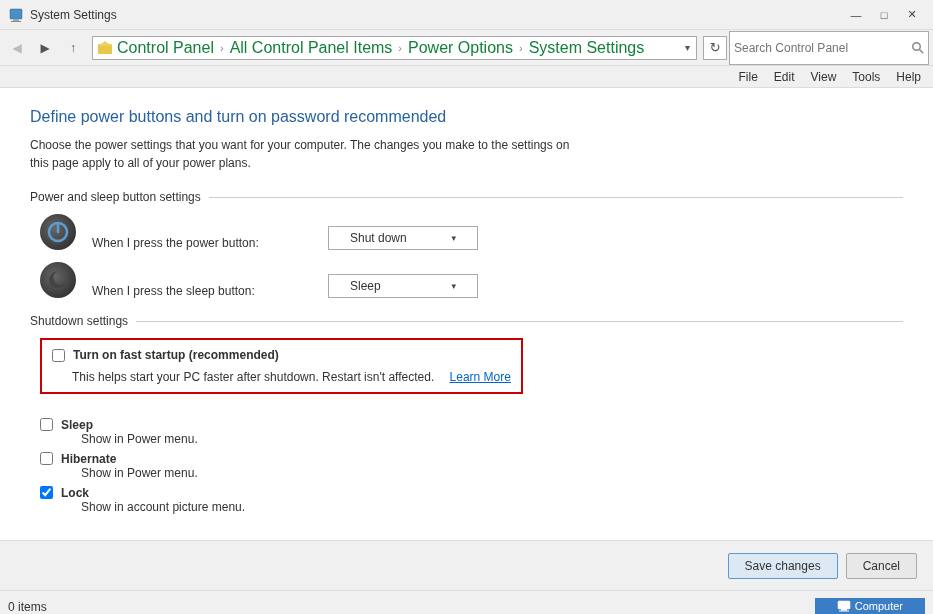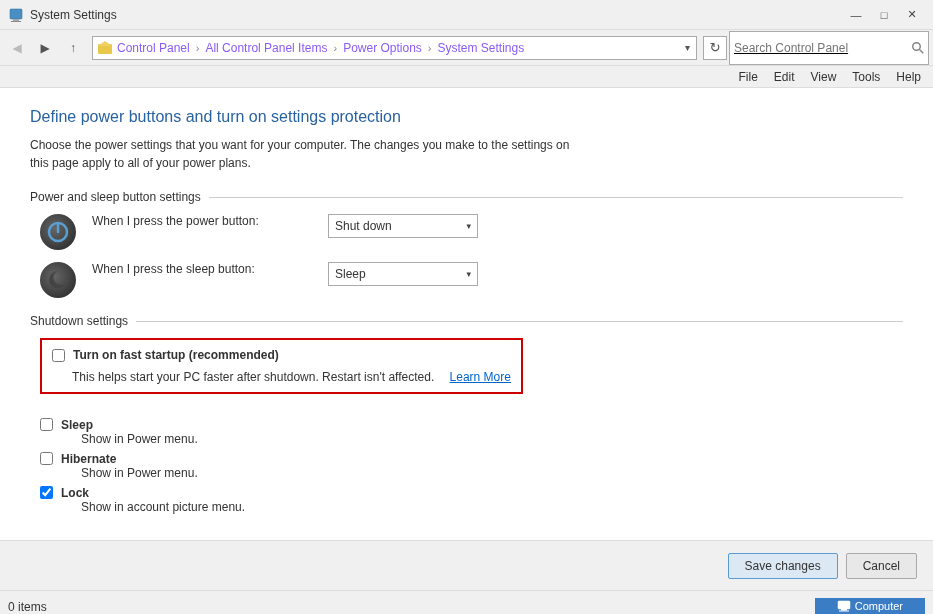--- a/index.html
+++ b/index.html
@@ -90,22 +90,22 @@
       gap: 4px;
       margin: 0 4px;
     }
     .address-icon {
       width: 16px;
       height: 16px;
       display: flex;
       align-items: center;
     }
     .breadcrumb-item {
-      color: #8b5cf6;
-      font-size: 12px;
+      color: #15803d;
+      font-size: 16px;
     }
     .breadcrumb-sep {
       color: #888;
       font-size: 11px;
       margin: 0 2px;
     }
     .address-dropdown {
       margin-left: auto;
       color: #555;
       font-size: 10px;
@@ -125,21 +125,20 @@
     }
     .search-bar {
       width: 200px;
       height: 24px;
       border: 1px solid #aaa;
       background: white;
       display: flex;
       align-items: center;
       padding: 16px 4px;
       gap: 4px;
-      text-decoration: underline;
     }
     .search-input {
       border: none;
       outline: none;
       flex: 1;
       font-size: 12px;
       color: #aaa;
       background: transparent;
     }
 
@@ -196,21 +195,21 @@
     }
     .section-header::after {
       content: '';
       flex: 1;
       height: 1px;
       background: #ccc;
     }
 
     .button-setting-row {
       display: flex;
-      align-items: flex-start;
+      align-items: flex-end;
       gap: 16px;
       margin-bottom: 12px;
       padding-left: 10px;
     }
     .power-icon {
       width: 36px;
       height: 36px;
       border-radius: 50%;
       background: radial-gradient(circle at 40% 40%, #666, #222);
       display: flex;
@@ -223,21 +222,21 @@
       color: #333;
       font-size: 12px;
       min-width: 220px;
     }
 
     .dropdown-select {
       height: 24px;
       border: 1px solid #aaa;
       background: white;
       font-size: 12px;
-      padding: 0 6px;
+      padding: 0 21px;
       min-width: 150px;
       cursor: pointer;
       display: flex;
       align-items: center;
       justify-content: space-between;
       color: #333;
     }
     .dropdown-arrow {
       font-size: 9px;
       color: #444;
@@ -413,21 +412,21 @@
 <div class="menu-bar">
   <span class="menu-item">File</span>
   <span class="menu-item">Edit</span>
   <span class="menu-item">View</span>
   <span class="menu-item">Tools</span>
   <span class="menu-item">Help</span>
 </div>
 
 <div class="main">
 
-  <div class="page-title">Define power buttons and turn on settings protection</div>
+  <div class="page-title">Define power buttons and turn on password recommended</div>
   <div class="page-description">Choose the power settings that you want for your computer. The changes you make to the settings on this page apply to all of your power plans.</div>
 
   <div class="section-header">Power and sleep button settings</div>
 
   <div class="button-setting-row">
     <div class="power-icon">
       <svg width="24" height="24" viewBox="0 0 24 24">
         <circle cx="12" cy="12" r="9" stroke="#5a9fd4" stroke-width="2.5" fill="none"></circle>
         <line x1="12" y1="4" x2="12" y2="12" stroke="#5a9fd4" stroke-width="2.5" stroke-linecap="round"></line>
       </svg>

